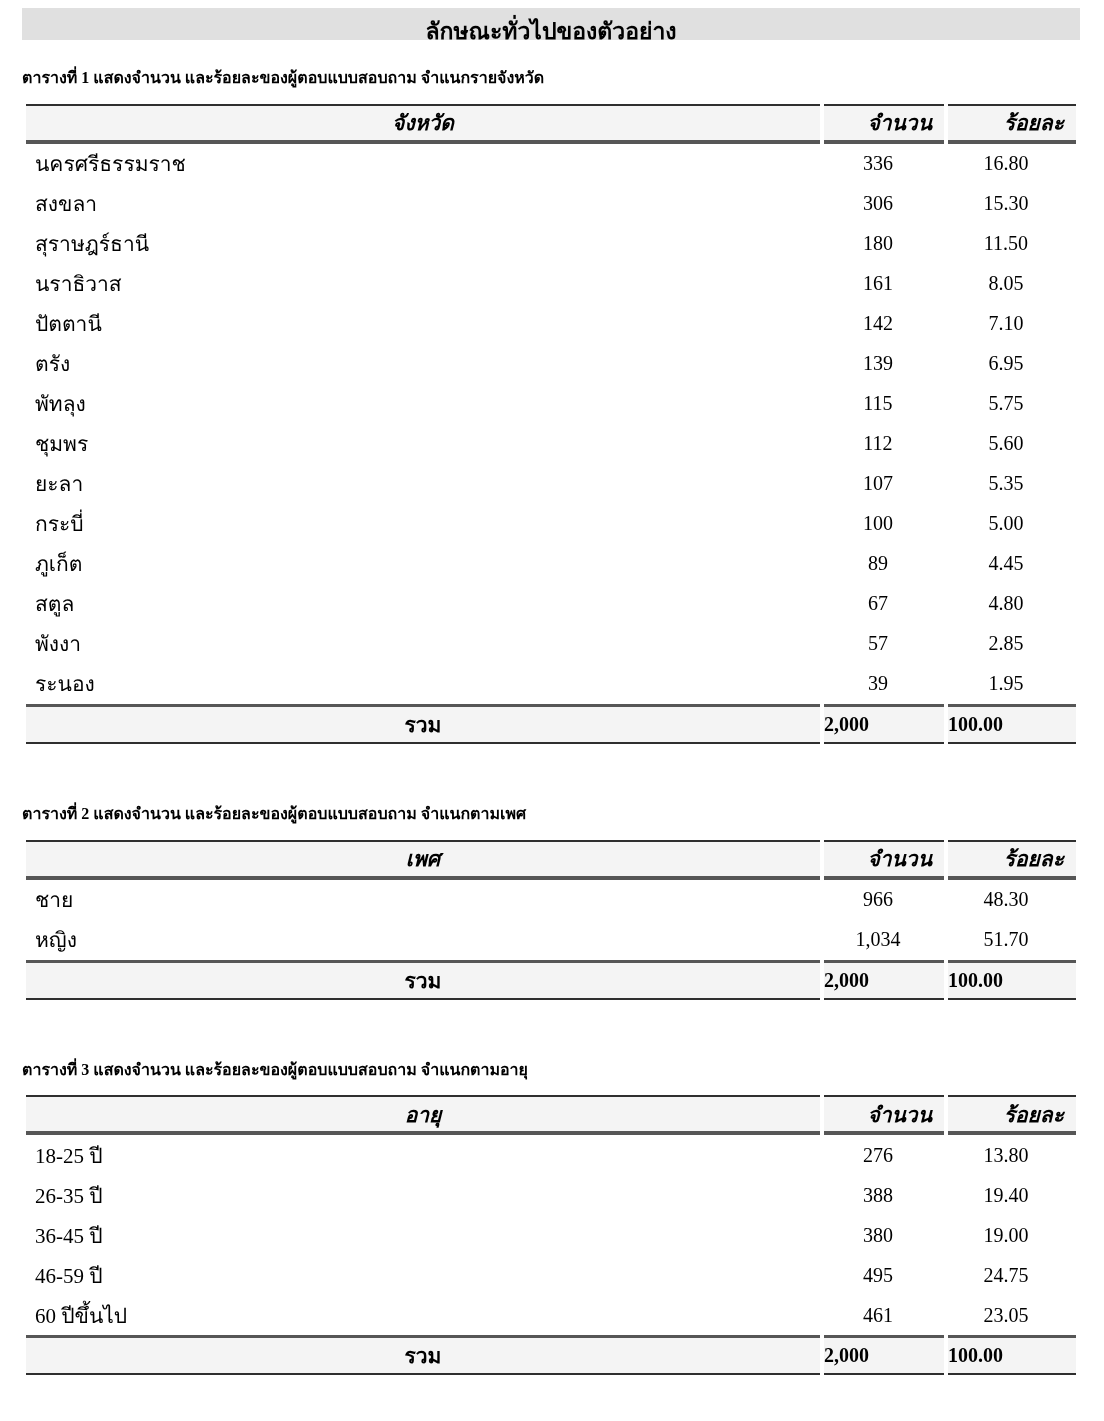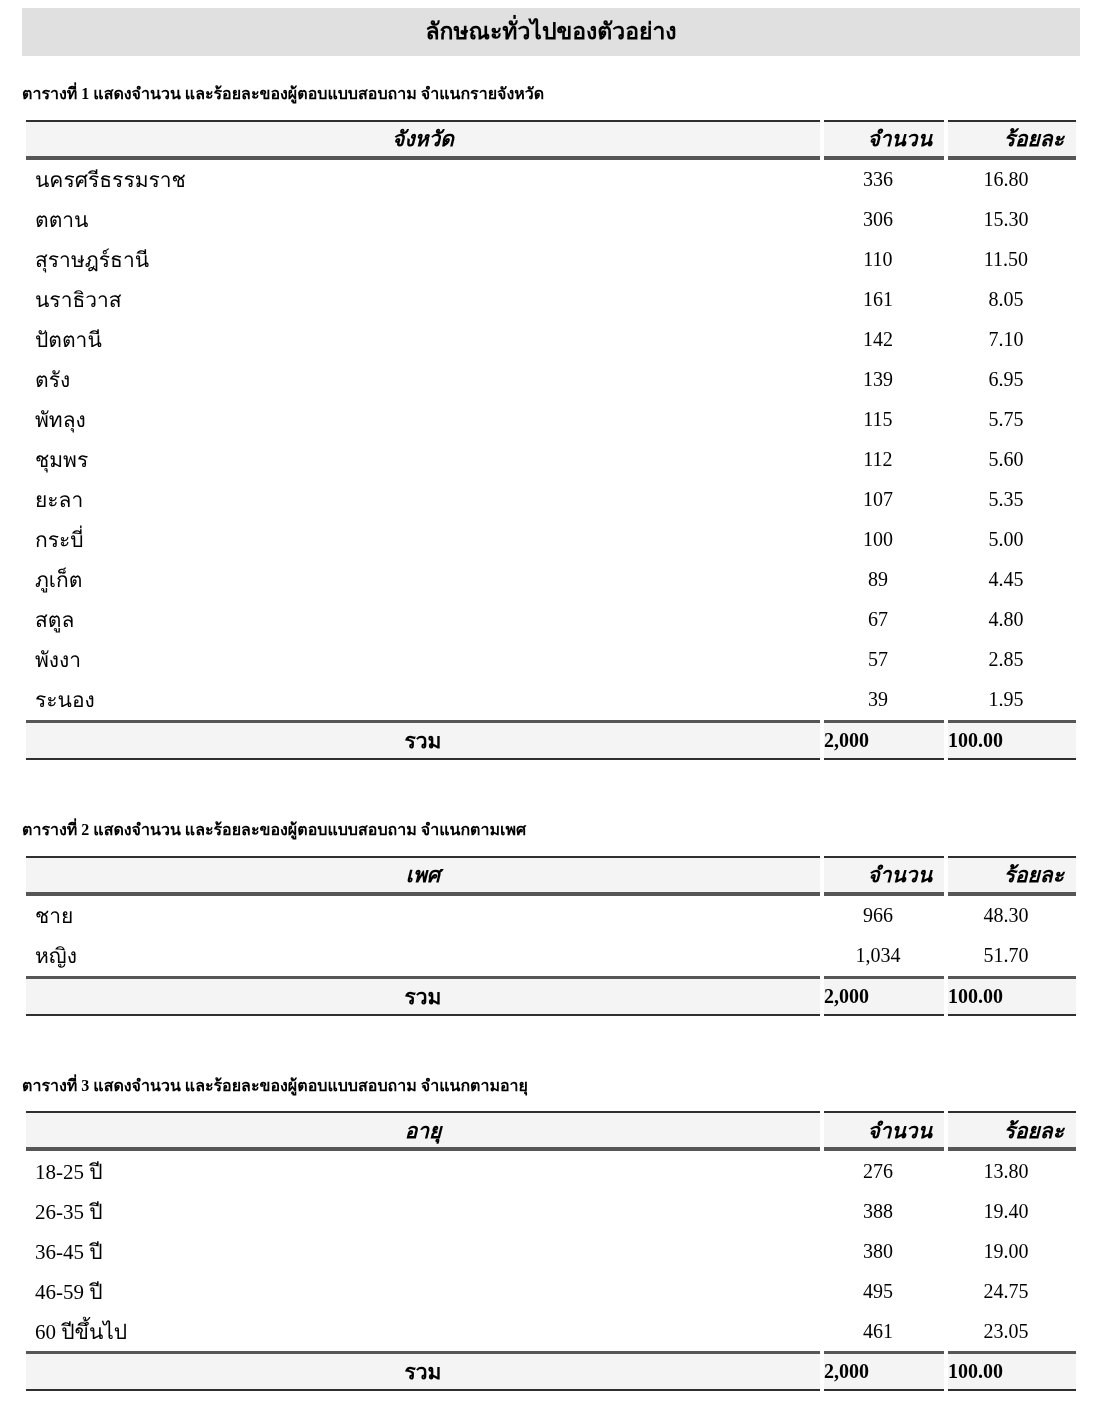--- a/index.html
+++ b/index.html
@@ -13,21 +13,21 @@
   html,body{background:#ffffff;}
   body{
     width:1104px;
     min-height:1421px;
     font-family:"Liberation Serif","DejaVu Serif",serif;
     color:var(--text);
   }
   .page{padding:8px 24px 40px 22px;}
   .header-bar{
     background:var(--bar-bg);
-    height:48px;
+    height:32px;
     line-height:48px;
     text-align:center;
     font-weight:bold;
     font-size:23px;
   }
   .section-title{
     font-weight:bold;
     font-size:16px;
     margin:28px 0 15px 0;
     line-height:1.3;
@@ -95,27 +95,27 @@
         <th class="num">ร้อยละ</th>
       </tr>
     </thead>
     <tbody>
       <tr>
         <td class="label">นครศรีธรรมราช</td>
         <td class="num">336</td>
         <td class="num">16.80</td>
       </tr>
       <tr>
-        <td class="label">ตตาน</td>
+        <td class="label">สงขลา</td>
         <td class="num">306</td>
         <td class="num">15.30</td>
       </tr>
       <tr>
         <td class="label">สุราษฎร์ธานี</td>
-        <td class="num">110</td>
+        <td class="num">180</td>
         <td class="num">11.50</td>
       </tr>
       <tr>
         <td class="label">นราธิวาส</td>
         <td class="num">161</td>
         <td class="num">8.05</td>
       </tr>
       <tr>
         <td class="label">ปัตตานี</td>
         <td class="num">142</td>

